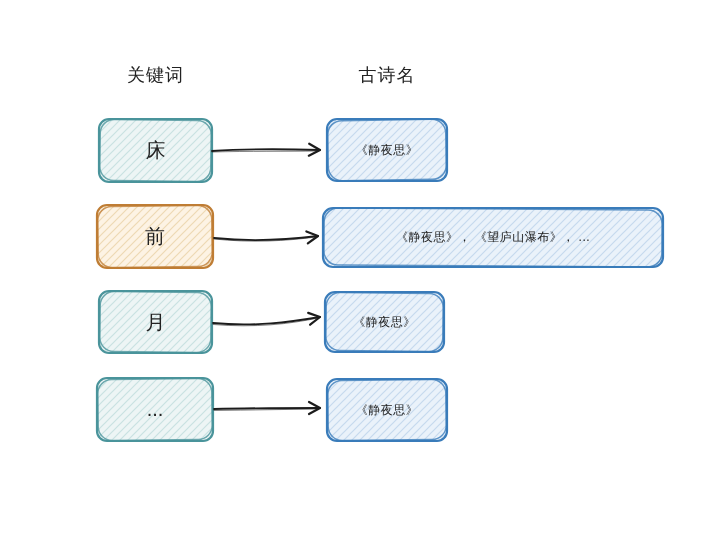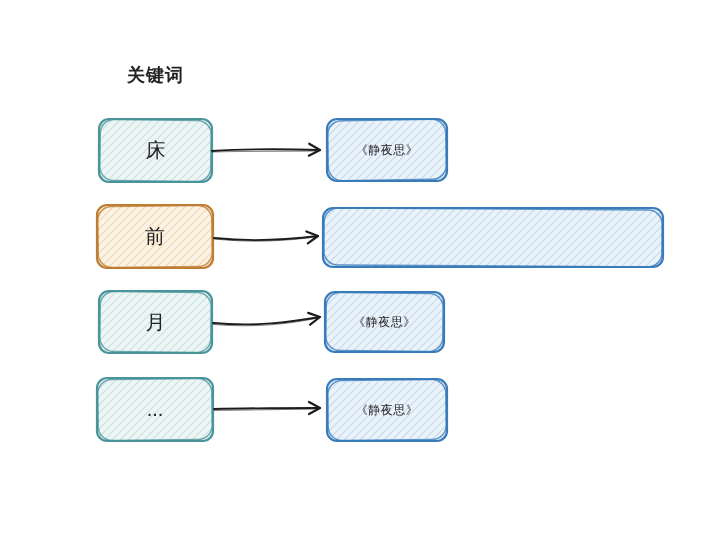--- a/index.html
+++ b/index.html
@@ -34,21 +34,21 @@
   
   .arrow-main{fill:none;stroke:var(--arrow);stroke-width:1.8;stroke-linecap:round;marker-end:url(#arrowhead);}
   .arrow-ghost{fill:none;stroke:var(--arrow);stroke-width:1;opacity:.55;stroke-linecap:round;}
   .arrowhead-path{fill:none;stroke:var(--arrow);stroke-width:2.2;stroke-linecap:round;stroke-linejoin:round;}
 
   
   .label{
     position:absolute;display:flex;align-items:center;justify-content:center;
     color:var(--text,#222222);text-align:center;white-space:nowrap;
   }
-  .header{font-size:18px;font-weight:700;letter-spacing:1px;}
+  .header{font-size:18px;font-weight:400;letter-spacing:1px;}
   .kw{font-size:20px;font-weight:400;}
   .poem{font-size:12px;font-weight:400;letter-spacing:.5px;}
 </style>
 </head>
 <body>
 
 <div class="canvas">
 
   <svg class="layer" width="720" height="541" viewBox="0 0 720 541">
     <defs>
@@ -123,22 +123,24 @@
       <path class="arrow-ghost" d="M213,324.5 C255,328 290,324 318,318"></path>
       <path class="arrow-main" d="M213,323 C255,327 290,322 320,317"></path>
     </g>
     <g>
       <path class="arrow-ghost" d="M214,410.5 C250,410 285,409.5 318,409"></path>
       <path class="arrow-main" d="M214,409 C250,408 285,408 320,408"></path>
     </g>
   </svg>
 
   <div class="label header" style="left:99px;top:63px;width:113px;height:24px;">关键词</div>
+  <div class="label header" style="left:327px;top:63px;width:120px;height:24px;">古诗名</div>
 
   <div class="label kw" style="left:99px;top:119px;width:113px;height:63px;">床</div>
   <div class="label kw" style="left:97px;top:205px;width:116px;height:63px;">前</div>
   <div class="label kw" style="left:99px;top:291px;width:113px;height:62px;">月</div>
   <div class="label kw" style="left:97px;top:378px;width:116px;height:63px;">...</div>
 
   <div class="label poem" style="left:327px;top:119px;width:120px;height:62px;">《静夜思》</div>
+  <div class="label poem" style="left:323px;top:208px;width:340px;height:59px;">《静夜思》， 《望庐山瀑布》， ...</div>
   <div class="label poem" style="left:325px;top:292px;width:119px;height:60px;">《静夜思》</div>
   <div class="label poem" style="left:327px;top:379px;width:120px;height:62px;">《静夜思》</div>
 </div>
 
 </body></html>

